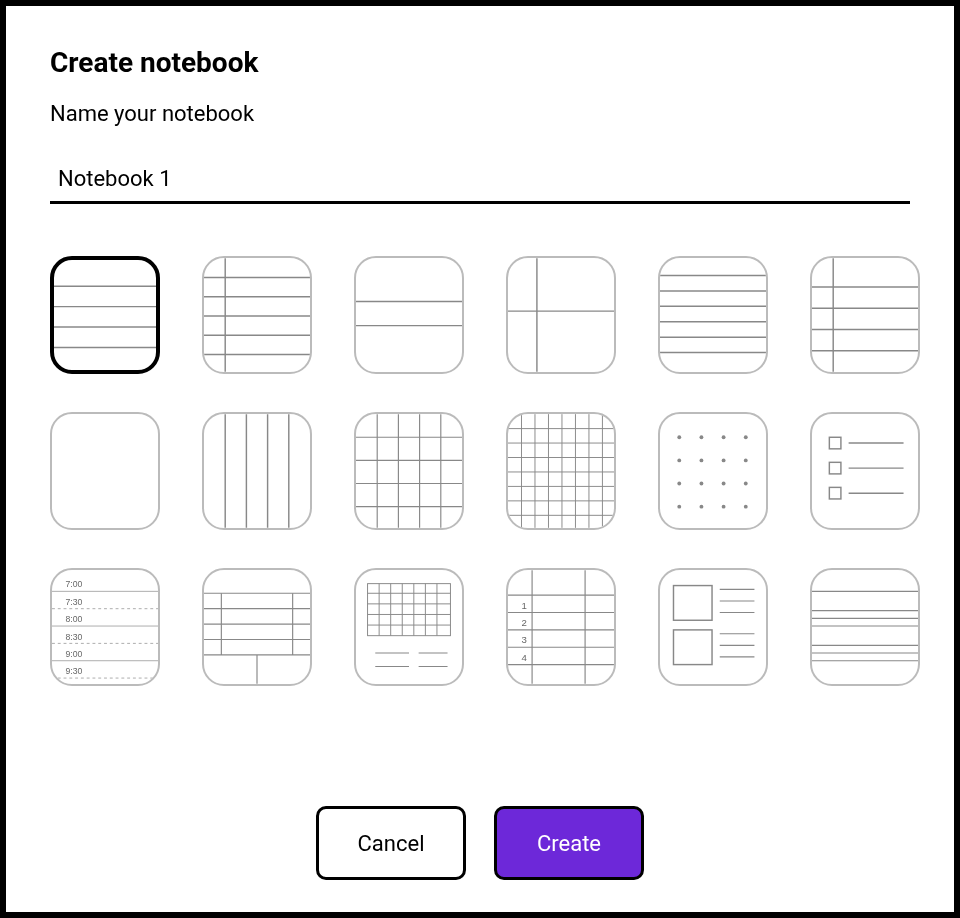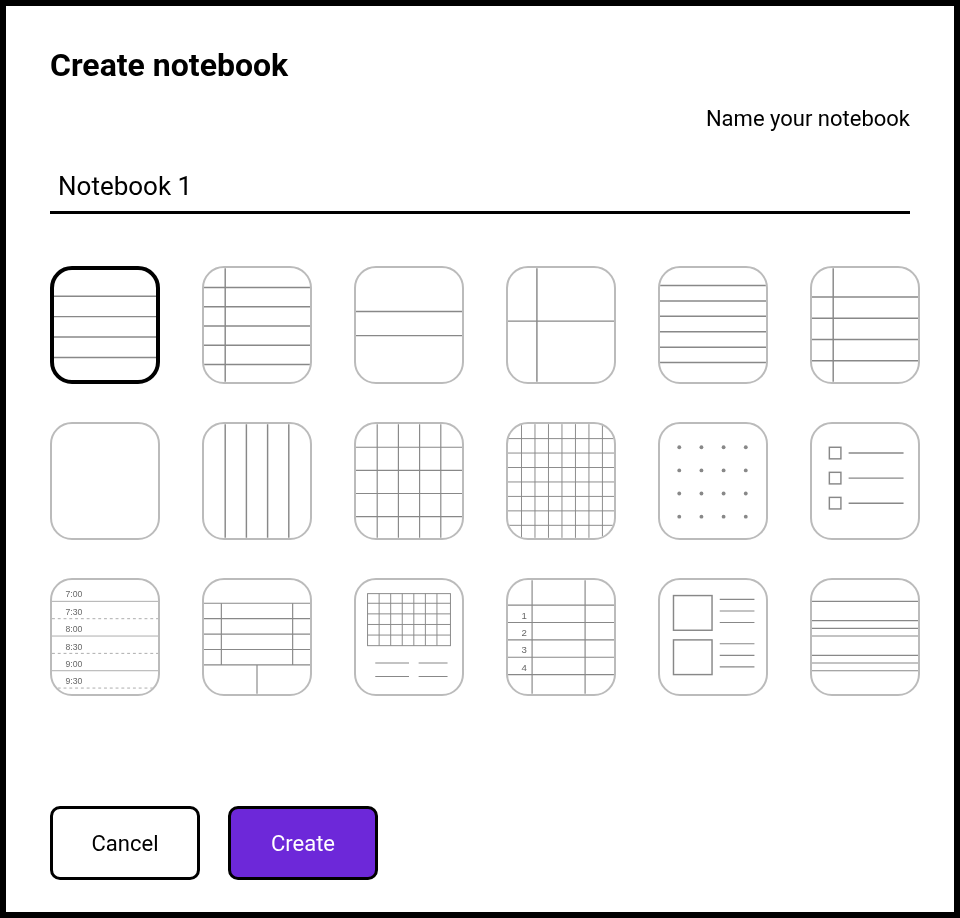--- a/index.html
+++ b/index.html
@@ -15,41 +15,40 @@
     }
     .dialog {
       width: 100%;
       height: 100%;
       border: 6px solid #000;
       padding: 40px 44px 32px 44px;
       display: flex;
       flex-direction: column;
     }
     .dialog-title {
-      font-size: 32px;
+      font-size: 28px;
       font-weight: 700;
       margin-bottom: 22px;
     }
     .field-label {
       font-size: 22px;
       font-weight: 400;
       margin-bottom: 40px;
-      text-align: right;
     }
     .input-row {
       border-bottom: 3px solid #000;
       padding: 0 0 10px 8px;
       margin-bottom: 52px;
       display: flex;
       align-items: center;
     }
     .name-input {
       border: none;
       outline: none;
-      font-size: 26px;
+      font-size: 22px;
       font-family: inherit;
       width: 100%;
       background: transparent;
     }
     .section-title {
       font-size: 22px;
       font-weight: 700;
       margin-bottom: 24px;
     }
     .template-grid {
@@ -71,21 +70,21 @@
     .template-tile.selected {
       border: 4px solid #000;
     }
     .template-tile svg {
       width: 100%;
       height: 100%;
       display: block;
     }
     .actions {
       display: flex;
-      justify-content: flex-start;
+      justify-content: center;
       gap: 28px;
       margin-top: auto;
     }
     .btn {
       min-width: 150px;
       height: 74px;
       font-size: 22px;
       font-family: inherit;
       border-radius: 10px;
       cursor: pointer;

